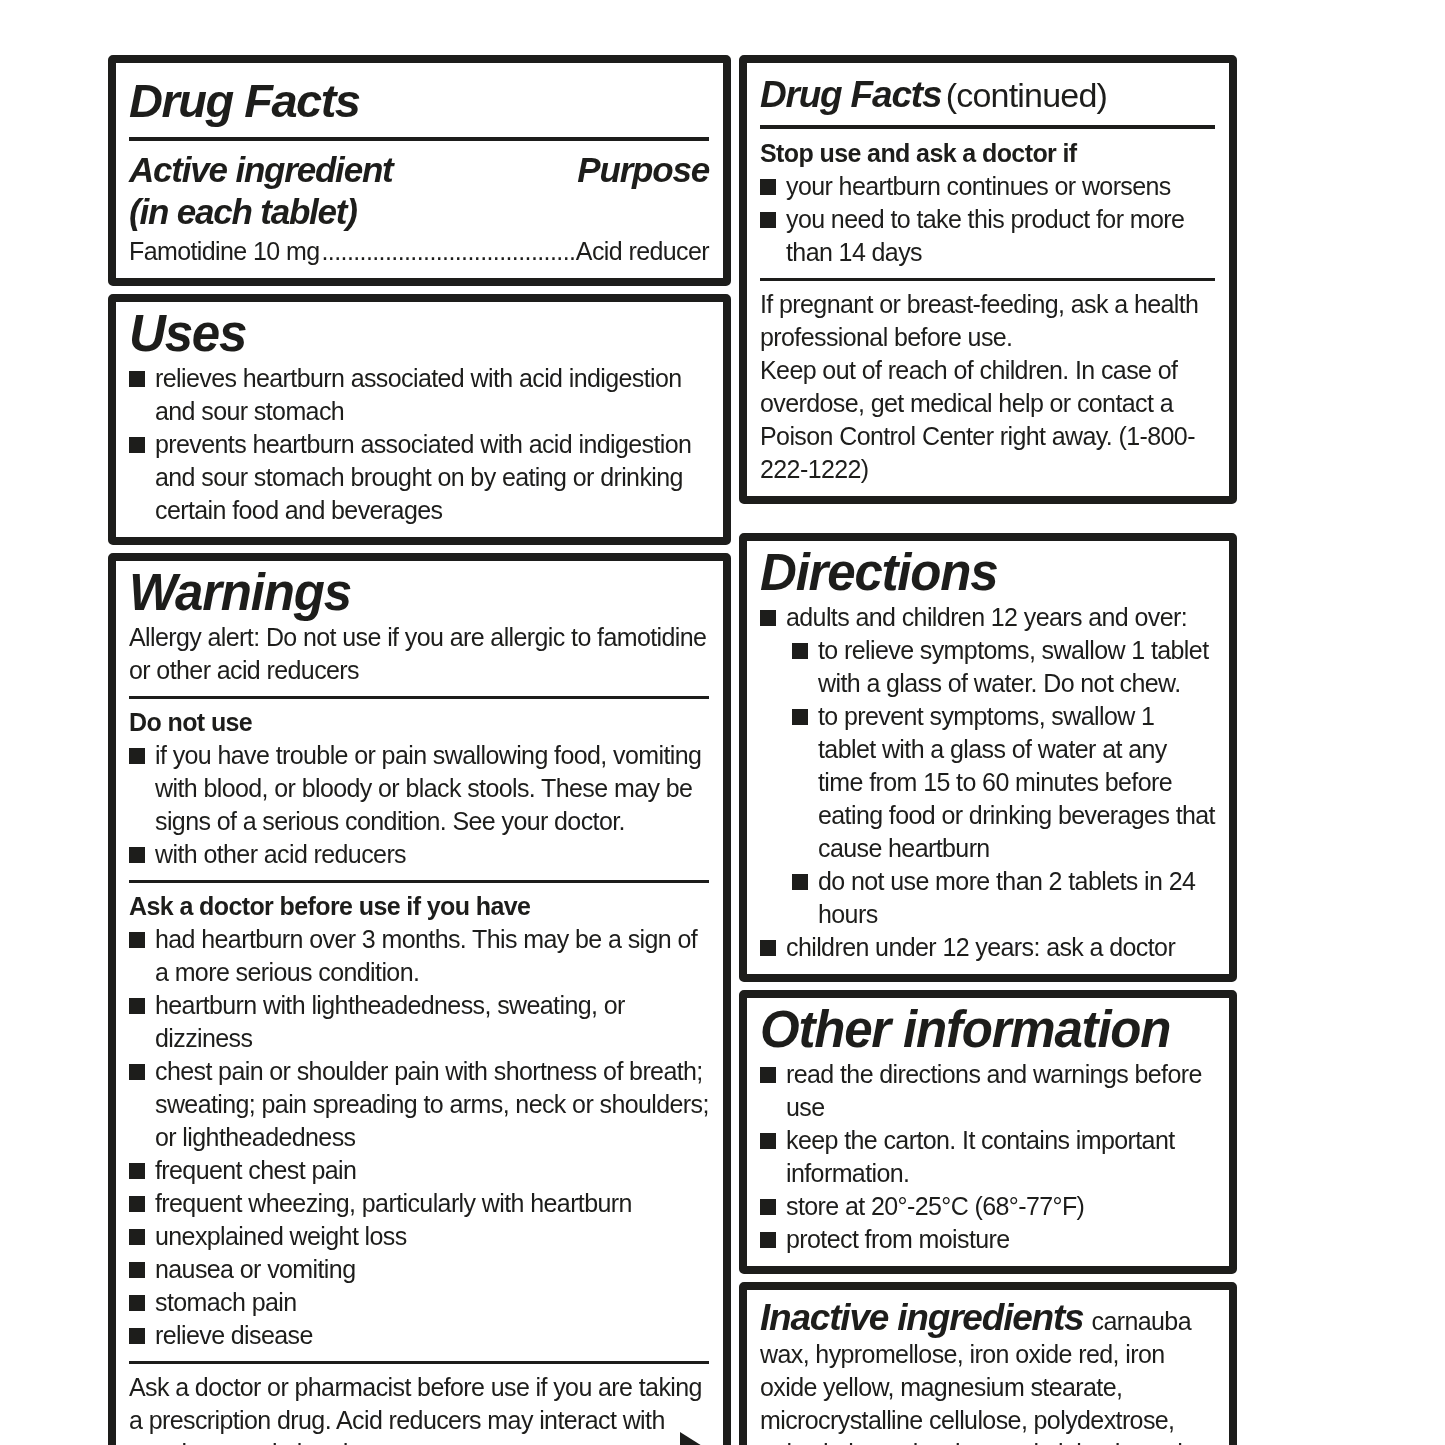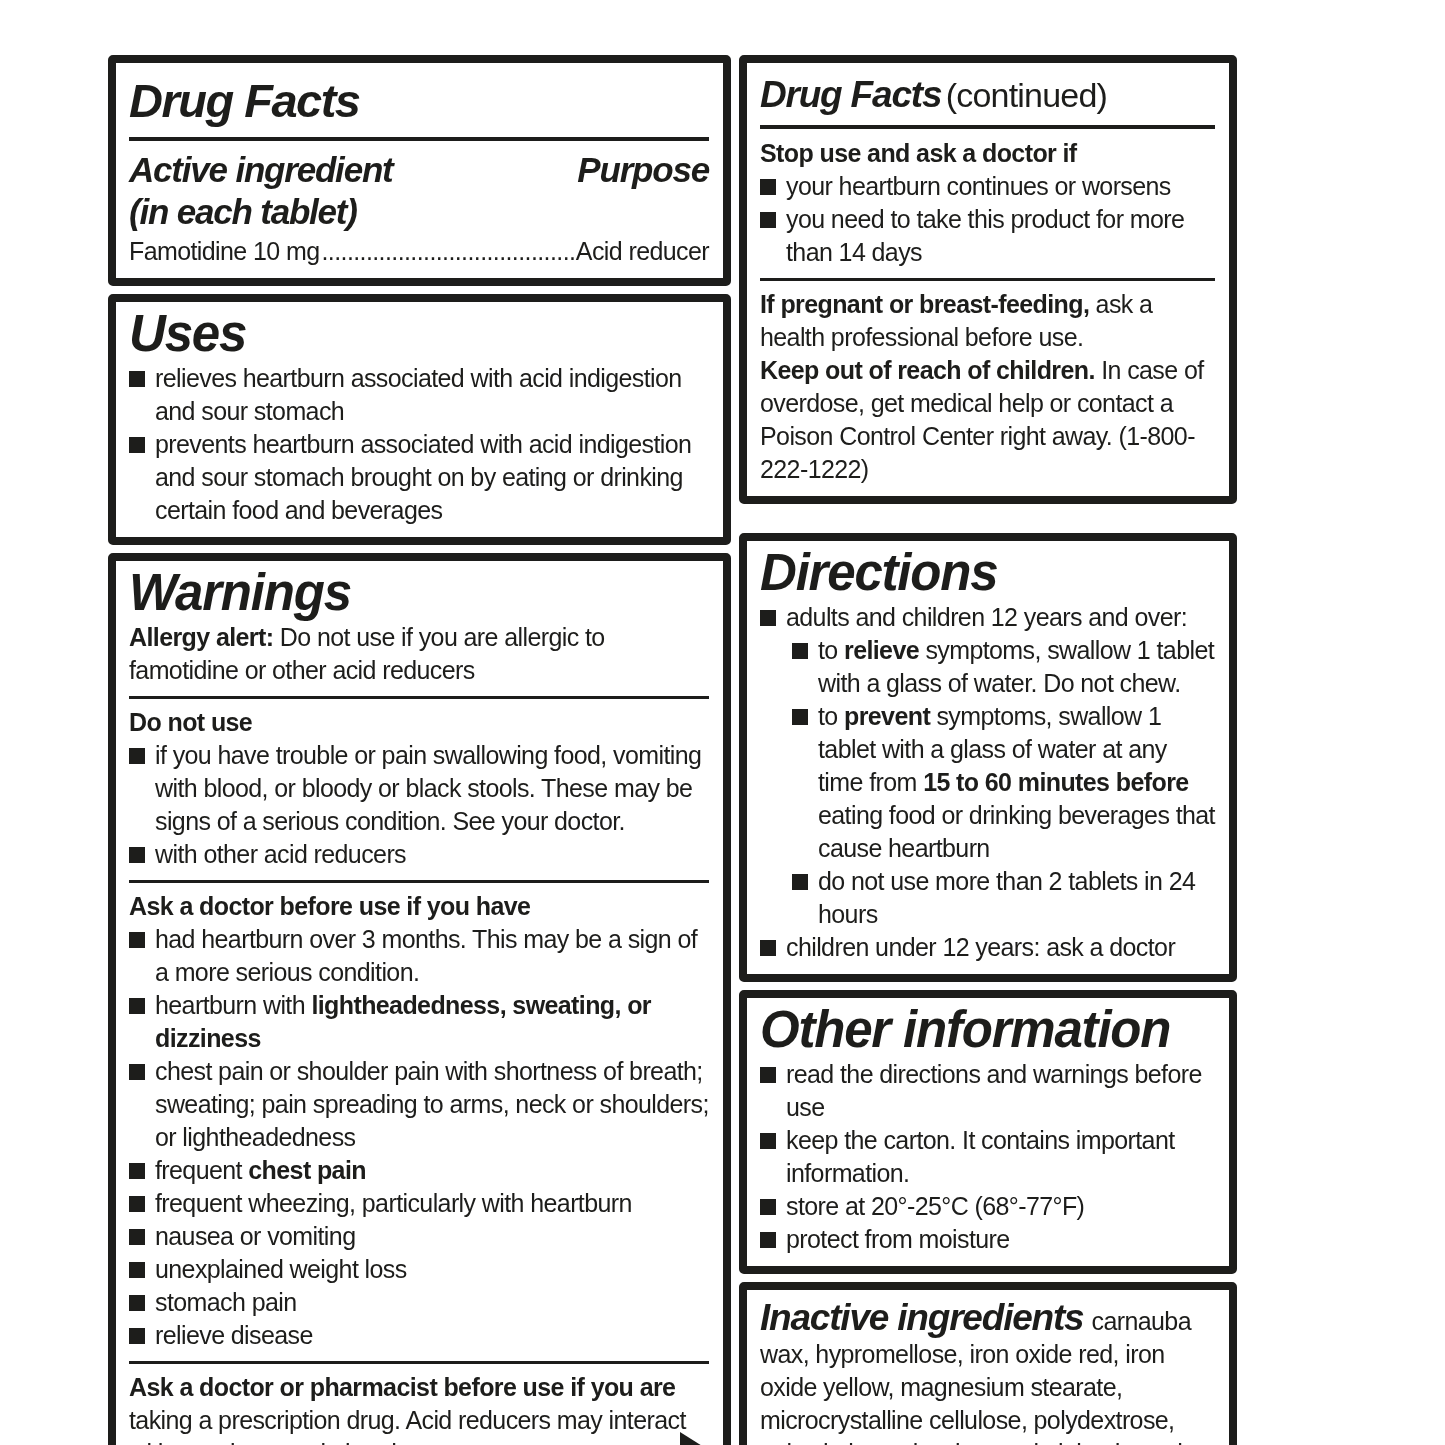--- a/index.html
+++ b/index.html
@@ -27,21 +27,21 @@
     background: #fff;
     padding: 8px 14px 10px 13px;
     margin-bottom: 8px;
     width: 100%;
   }
   .txt, .li-text, .para {
     font-size: 25px;
     line-height: 33px;
     letter-spacing: -0.6px;
   }
-  b { font-weight: bold; }
+  b { font-weight: normal; }
   
   .df-title {
     font-size: 47px; line-height: 56px;
     font-weight: bold; font-style: italic;
     letter-spacing: -1.5px;
     padding: 2px 0 8px 0;
     border-bottom: 4px solid #1d1d1b;
     margin-bottom: 8px;
   }
   .df-title-row {
@@ -192,25 +192,25 @@
       <div class="li">
         <span class="sq"></span>
         <span class="li-text">frequent <b>chest pain</b></span>
       </div>
       <div class="li">
         <span class="sq"></span>
         <span class="li-text">frequent wheezing, particularly with heartburn</span>
       </div>
       <div class="li">
         <span class="sq"></span>
+        <span class="li-text">unexplained weight loss</span>
+      </div>
+      <div class="li">
+        <span class="sq"></span>
         <span class="li-text">nausea or vomiting</span>
-      </div>
-      <div class="li">
-        <span class="sq"></span>
-        <span class="li-text">unexplained weight loss</span>
       </div>
       <div class="li">
         <span class="sq"></span>
         <span class="li-text">stomach pain</span>
       </div>
       <div class="li">
         <span class="sq"></span>
         <span class="li-text">relieve disease</span>
       </div>
 

